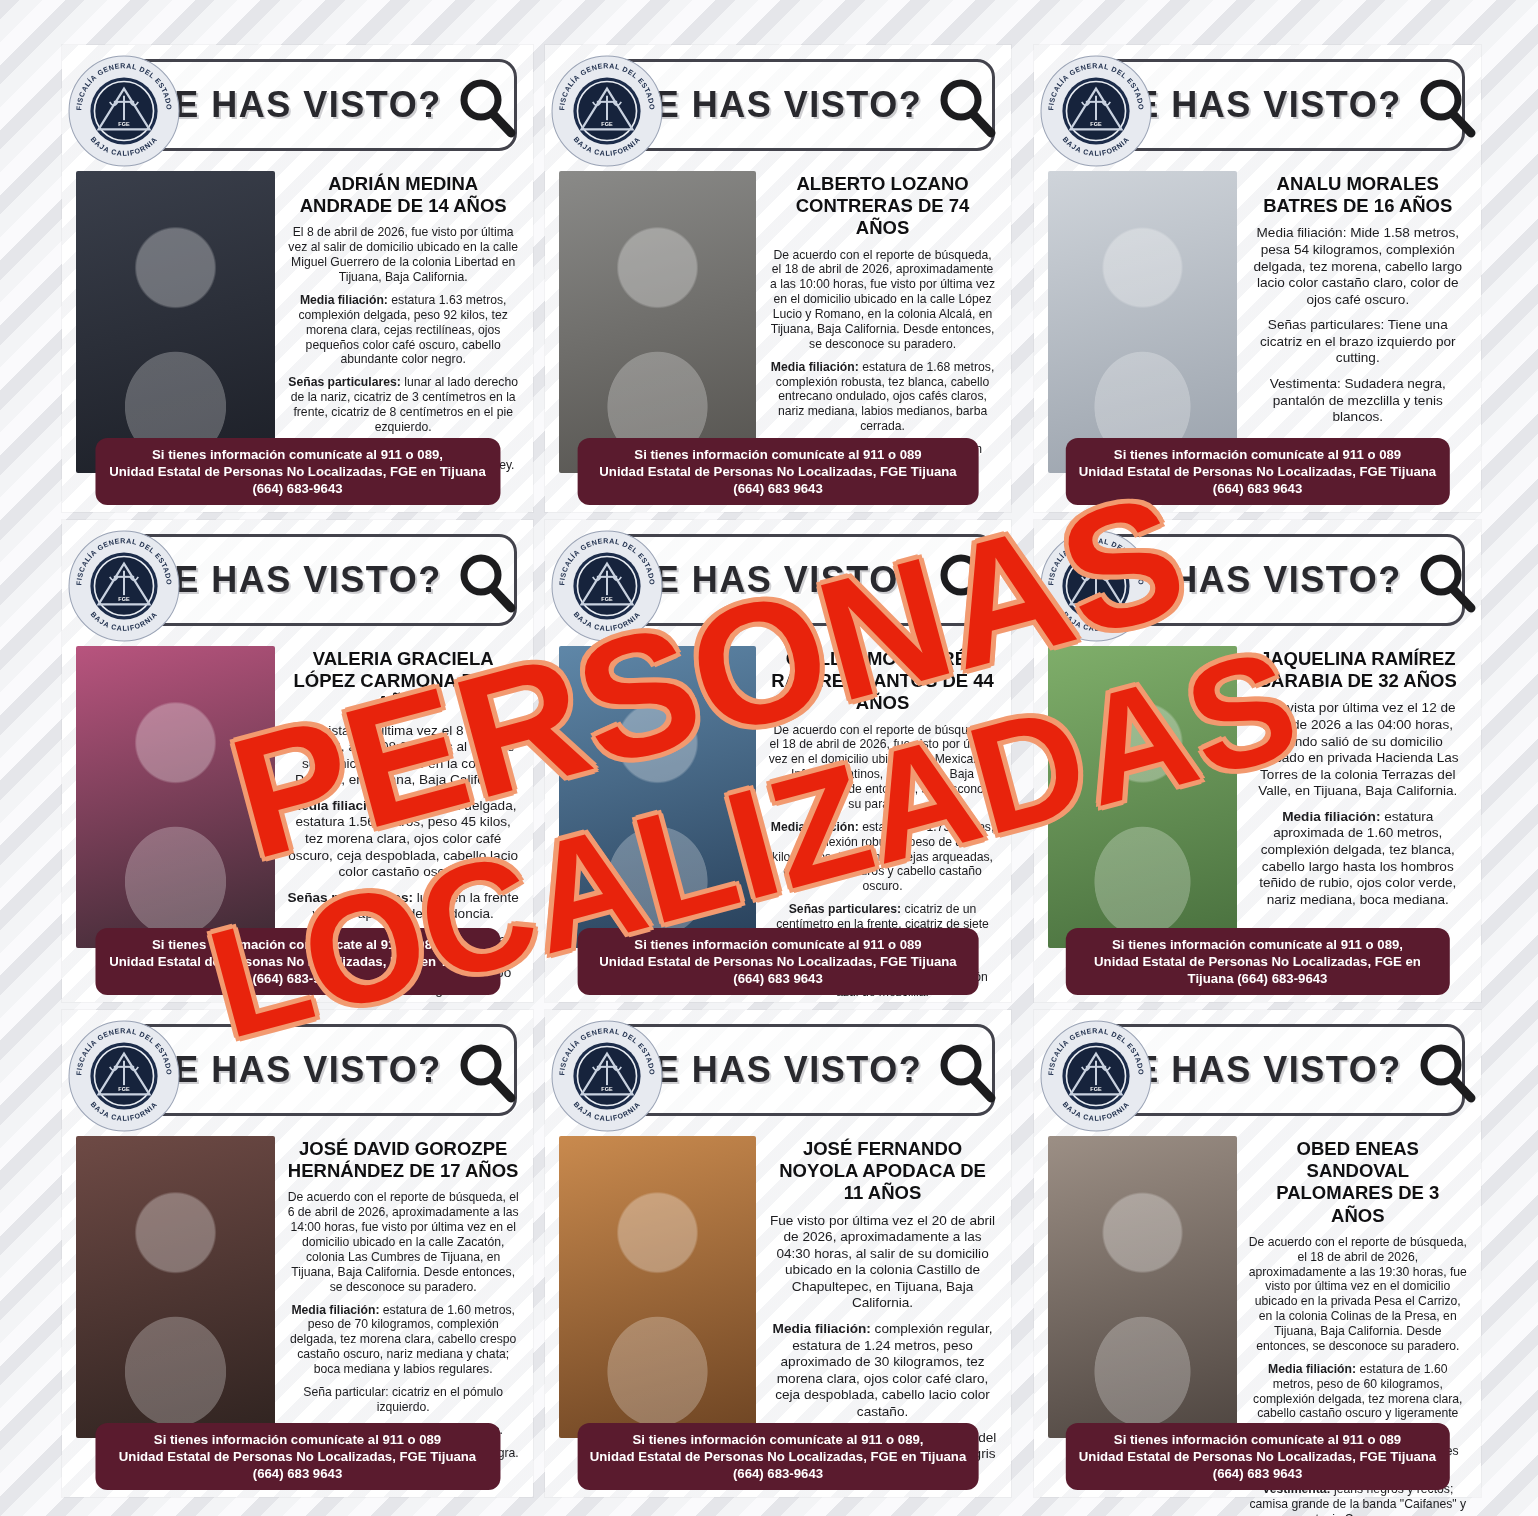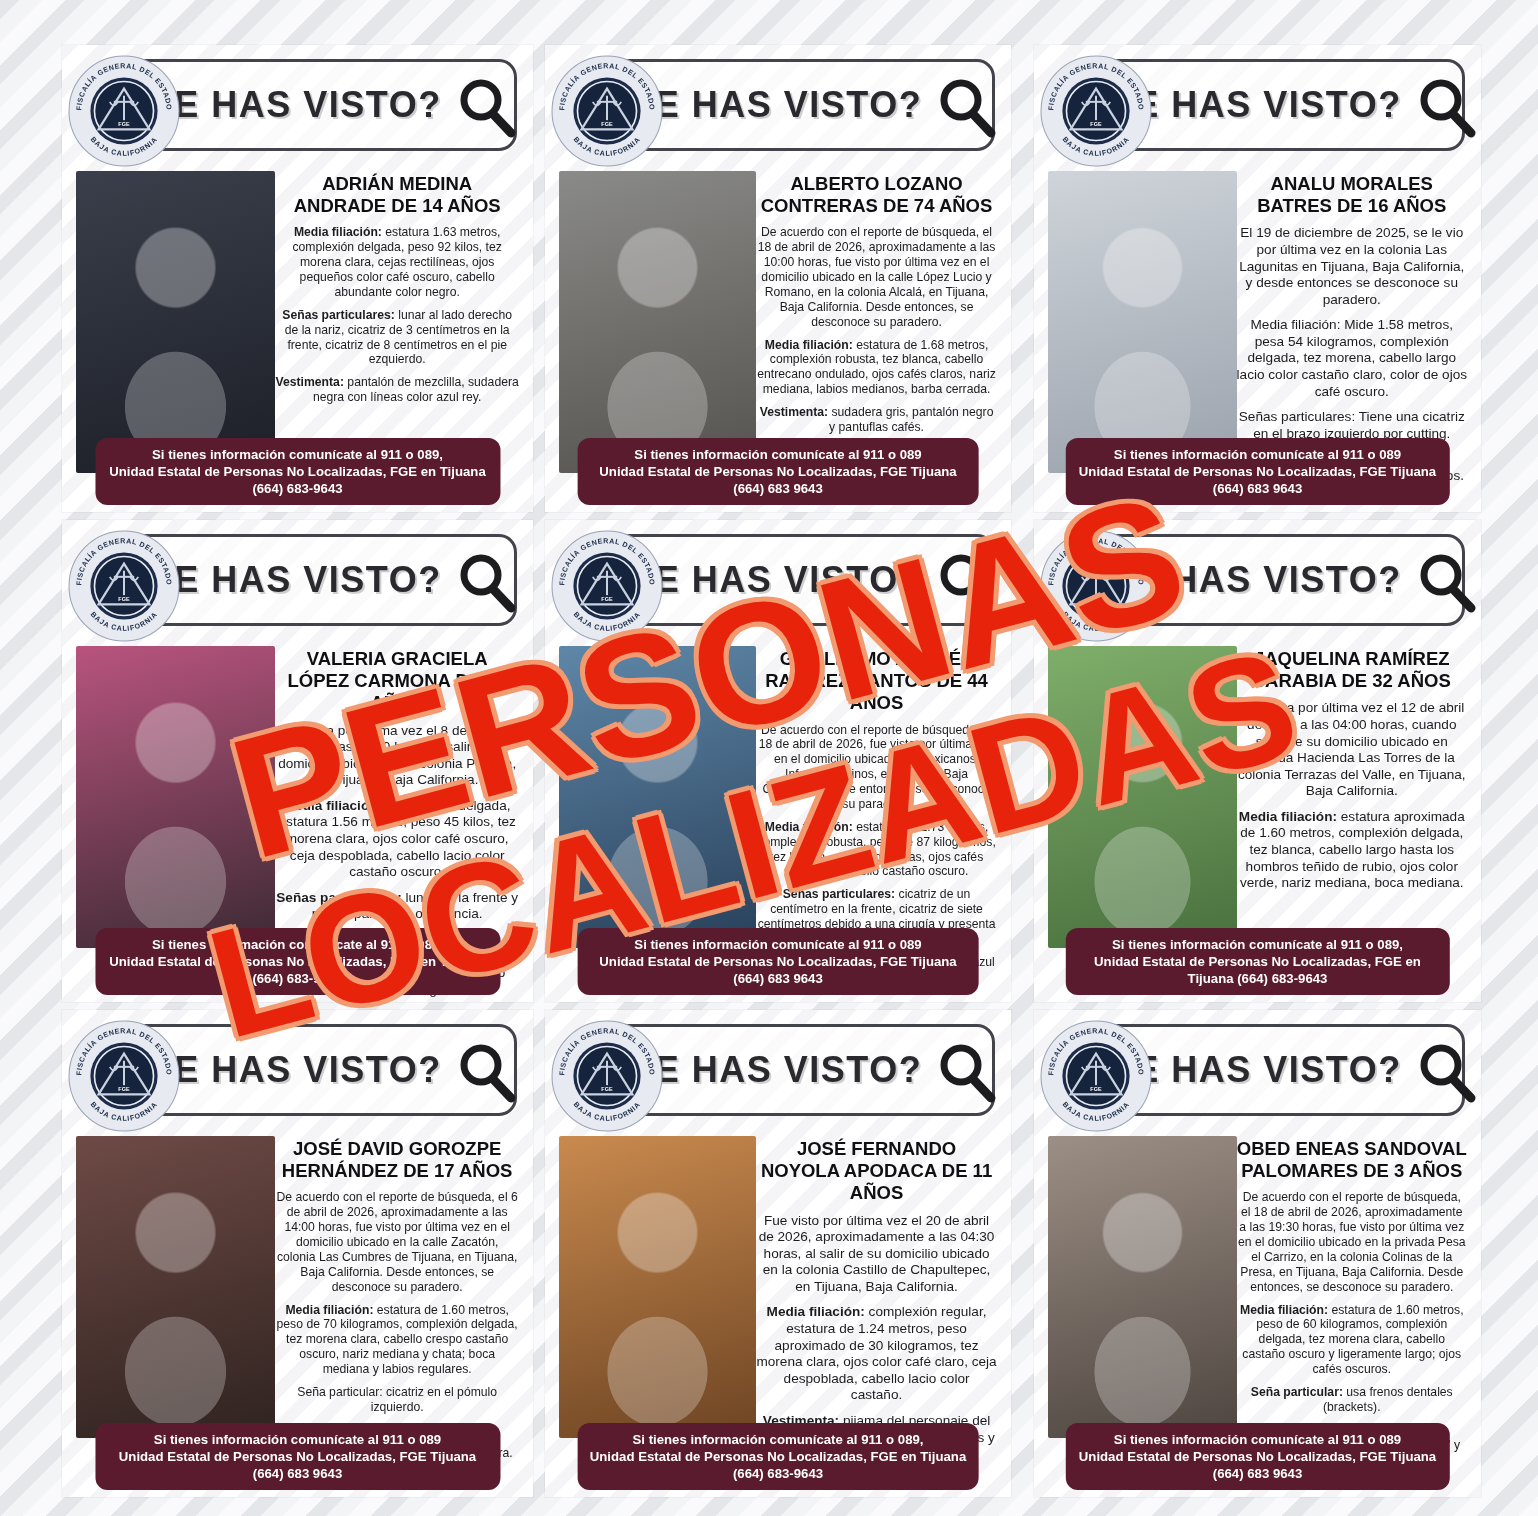--- a/index.html
+++ b/index.html
@@ -39,21 +39,21 @@
     display:flex; align-items:center; justify-content:center; gap:12px;
     background:rgba(255,255,255,0.55);
   }
   .title-text{
     font-size:36px; font-weight:bold; color:#29292e; letter-spacing:1.5px;
     text-shadow:2px 2px 0 rgba(120,120,128,0.35); white-space:nowrap;
   }
   .magnifier{ flex:0 0 auto; margin-top:4px; }
   .logo{ position:absolute; left:6px; top:10px; width:112px; height:112px; z-index:2; }
 
-  .poster-body{ display:flex; padding:0 14px; }
+  .poster-body{ display:flex; padding:0 14px; gap:12px; }
   .photo{
     flex:0 0 45%; height:302px; border-radius:2px; position:relative; overflow:hidden;
   }
   .photo::after{ 
     content:""; position:absolute; inset:0;
     background:
       radial-gradient(circle at 50% 32%, rgba(255,255,255,0.30) 0 17%, rgba(255,255,255,0) 18%),
       radial-gradient(ellipse 42% 30% at 50% 78%, rgba(255,255,255,0.26) 0 60%, rgba(255,255,255,0) 61%);
   }
   .info{ flex:1 1 auto; text-align:center; color:#1c1c1f; padding-top:2px; }
@@ -113,20 +113,21 @@
         <line x1="45" y1="46" x2="65" y2="46" stroke="#c9d2e0" stroke-width="2"></line>
         <path d="M41 46 q4 7 8 0 M61 46 q4 7 8 0" fill="none" stroke="#c9d2e0" stroke-width="1.6"></path>
         <text x="55" y="70" font-size="5.4" font-weight="bold" fill="#ffffff" text-anchor="middle">FGE</text>
       </svg>
     </div>
     <div class="poster-body">
       <div class="photo" style="background: linear-gradient(165deg, rgb(58, 63, 75) 0%, rgb(28, 31, 39) 100%);"></div>
       <div class="info t-s">
         <div class="person-name">ADRIÁN MEDINA ANDRADE DE 14 AÑOS</div>
         <div class="person-details">
+              <p><span>El 8 de abril de 2026, fue visto por última vez al salir de domicilio ubicado en la calle Miguel Guerrero de la colonia Libertad en Tijuana, Baja California.</span></p>
               <p><b>Media filiación: </b><span>estatura 1.63 metros, complexión delgada, peso 92 kilos, tez morena clara, cejas rectilíneas, ojos pequeños color café oscuro, cabello abundante color negro.</span></p>
               <p><b>Señas particulares: </b><span>lunar al lado derecho de la nariz, cicatriz de 3 centímetros en la frente, cicatriz de 8 centímetros en el pie ezquierdo.</span></p>
               <p><b>Vestimenta: </b><span>pantalón de mezclilla, sudadera negra con líneas color azul rey.</span></p>
             </div>
       </div>
     </div>
     <div class="poster-footer" style="background: rgb(90, 27, 46); color: rgb(255, 255, 255);">
       <div>Si tienes información comunícate al 911 o 089,</div>
       <div>Unidad Estatal de Personas No Localizadas, FGE en Tijuana (664) 683-9643</div>
     </div>
@@ -209,21 +210,20 @@
         <line x1="45" y1="46" x2="65" y2="46" stroke="#c9d2e0" stroke-width="2"></line>
         <path d="M41 46 q4 7 8 0 M61 46 q4 7 8 0" fill="none" stroke="#c9d2e0" stroke-width="1.6"></path>
         <text x="55" y="70" font-size="5.4" font-weight="bold" fill="#ffffff" text-anchor="middle">FGE</text>
       </svg>
     </div>
     <div class="poster-body">
       <div class="photo" style="background: linear-gradient(165deg, rgb(207, 212, 218) 0%, rgb(154, 162, 172) 100%);"></div>
       <div class="info t-m">
         <div class="person-name">ANALU MORALES BATRES DE 16 AÑOS</div>
         <div class="person-details">
-              <p><span>El 19 de diciembre de 2025, se le vio por última vez en la colonia Las Lagunitas en Tijuana, Baja California, y desde entonces se desconoce su paradero.</span></p>
               <p><span>Media filiación: Mide 1.58 metros, pesa 54 kilogramos, complexión delgada, tez morena, cabello largo lacio color castaño claro, color de ojos café oscuro.</span></p>
               <p><span>Señas particulares: Tiene una cicatriz en el brazo izquierdo por cutting.</span></p>
               <p><span>Vestimenta: Sudadera negra, pantalón de mezclilla y tenis blancos.</span></p>
             </div>
       </div>
     </div>
     <div class="poster-footer" style="background: rgb(90, 27, 46); color: rgb(255, 255, 255);">
       <div>Si tienes información comunícate al 911 o 089</div>
       <div>Unidad Estatal de Personas No Localizadas, FGE Tijuana (664) 683 9643</div>
     </div>

